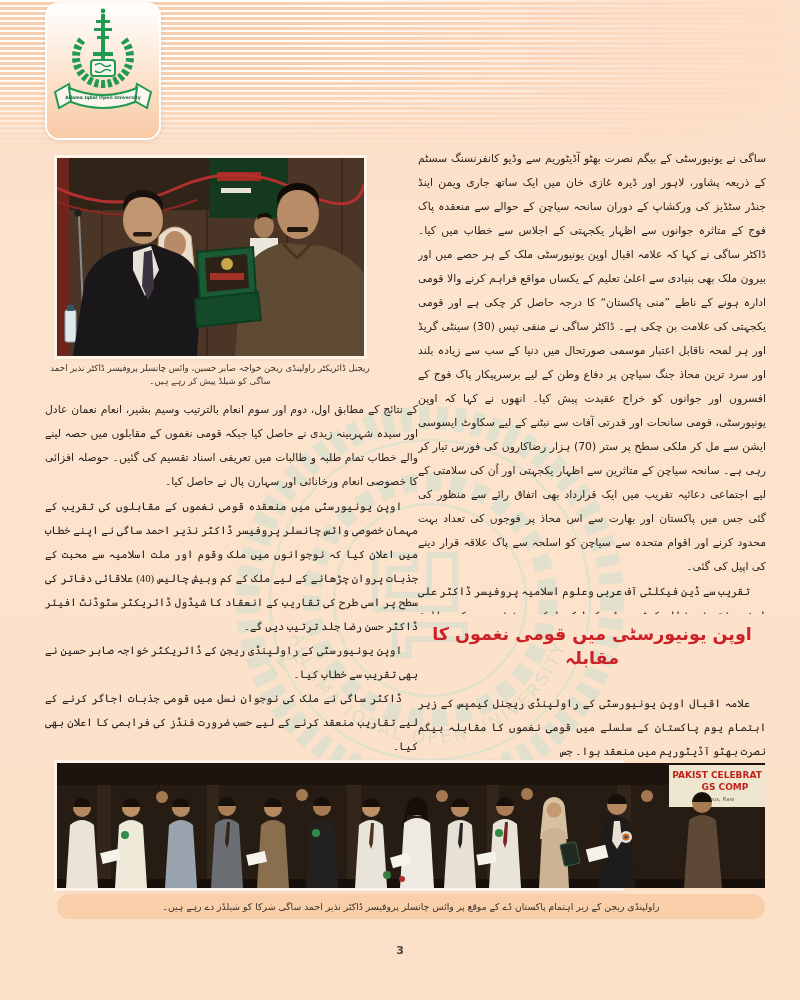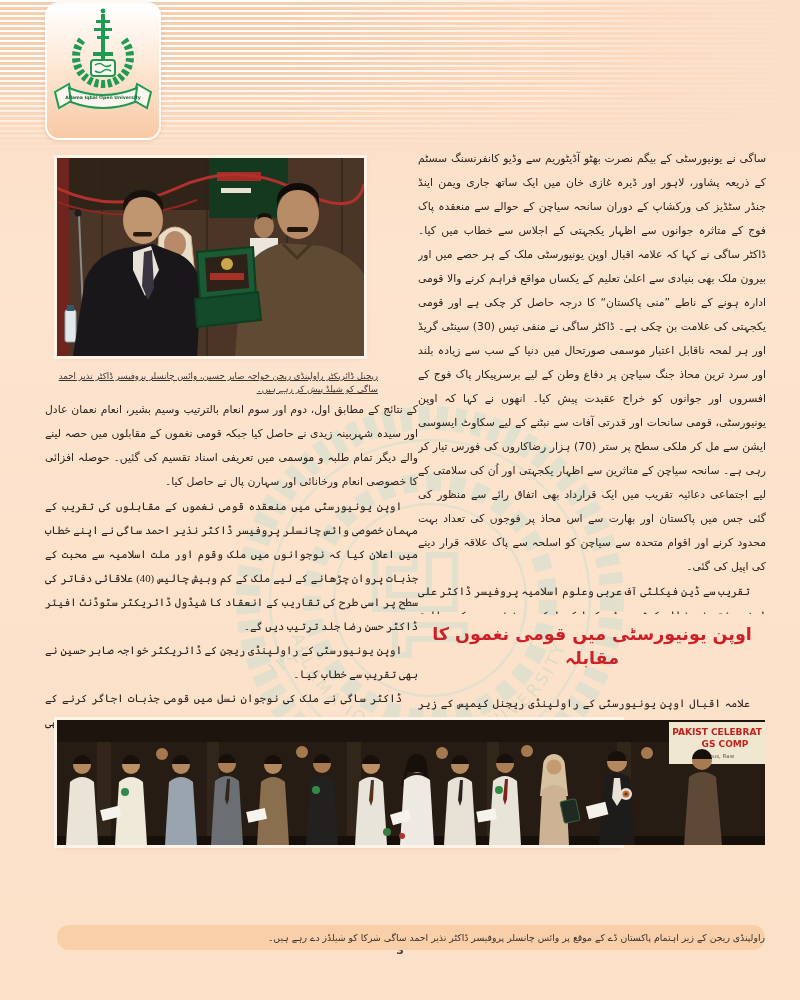--- a/index.html
+++ b/index.html
@@ -16,27 +16,27 @@
   
   .logo-panel{position:absolute;left:45px;top:2px;width:112px;height:134px;border-radius:14px;
         background:linear-gradient(180deg,#ffffff 0%,#fde8d6 45%,#f8c9a4 100%);
         border:2px solid rgba(255,255,255,.9);box-shadow:0 1px 4px rgba(180,120,80,.25);}
   .logo-panel svg{display:block;margin:4px auto 0;}
   
   .watermark{position:absolute;left:225px;top:395px;z-index:1;opacity:.5;}
   
   .photo{position:absolute;z-index:3;box-shadow:0 0 0 3px #fdf3e7,0 1px 5px rgba(150,90,50,.35);}
   .photo-top{left:57px;top:158px;width:307px;height:198px;}
-  .photo-bottom{left:57px;top:720px;width:564px;height:125px;}
+  .photo-bottom{left:57px;top:763px;width:564px;height:125px;}
   .photo svg{display:block;}
   
-  .caption-top{position:absolute;left:42px;top:370px;width:336px;z-index:3;direction:rtl;
-        font-size:8.6px;line-height:13px;color:#3a322c;text-decoration:underline;}
-  .caption-bar{position:absolute;left:57px;top:925px;width:708px;height:25px;z-index:3;
-        background:#f8cfa8;border-radius:12px;direction:rtl;
+  .caption-top{position:absolute;left:42px;top:362px;width:336px;z-index:3;direction:rtl;
+        text-align:center;font-size:8.6px;line-height:13px;color:#3a322c;}
+  .caption-bar{position:absolute;left:57px;top:894px;width:708px;height:25px;z-index:3;
+        background:#f8cfa8;border-radius:12px;direction:rtl;text-align:center;
         font-size:9.3px;line-height:25px;color:#38302a;}
   
   .col{position:absolute;z-index:2;direction:rtl;text-align:justify;
         font-size:10.8px;line-height:24px;color:#2b241f;}
   .col p{margin:0;}
   .col p.indent{text-indent:16px;font-family:Liberation Serif, serif;}
   .col-right{left:418px;top:147px;width:348px;height:616px;display:flex;flex-direction:column;justify-content:center;}
   .para-flow{flex:1 1 auto;overflow:hidden;}
   .headline{flex:0 0 auto;margin:8px 0 21px;font-size:17.5px;font-weight:bold;color:#cb2127;
         text-align:center;letter-spacing:.5px;}
@@ -169,21 +169,21 @@
   <div class="col col-right">
     <div class="para-flow">
       <p>ساگی نے یونیورسٹی کے بیگم نصرت بھٹو آڈیٹوریم سے وڈیو کانفرنسنگ سسٹم کے ذریعہ پشاور، لاہور اور ڈیرہ غازی خان میں ایک ساتھ جاری ویمن اینڈ جنڈر سٹڈیز کی ورکشاپ کے دوران سانحہ سیاچن کے حوالے سے منعقدہ پاک فوج کے متاثرہ جوانوں سے اظہار یکجہتی کے اجلاس سے خطاب میں کیا۔ ڈاکٹر ساگی نے کہا کہ علامہ اقبال اوپن یونیورسٹی ملک کے ہر حصے میں اور بیرون ملک بھی بنیادی سے اعلیٰ تعلیم کے یکساں مواقع فراہم کرنے والا قومی ادارہ ہونے کے ناطے ”منی پاکستان“ کا درجہ حاصل کر چکی ہے اور قومی یکجہتی کی علامت بن چکی ہے۔ ڈاکٹر ساگی نے منفی تیس (30) سینٹی گریڈ اور ہر لمحہ ناقابل اعتبار موسمی صورتحال میں دنیا کے سب سے زیادہ بلند اور سرد ترین محاذ جنگ سیاچن پر دفاع وطن کے لیے برسرپیکار پاک فوج کے افسروں اور جوانوں کو خراج عقیدت پیش کیا۔ انھوں نے کہا کہ اوپن یونیورسٹی، قومی سانحات اور قدرتی آفات سے نبٹنے کے لیے سکاوٹ ایسوسی ایشن سے مل کر ملکی سطح پر ستر (70) ہزار رضاکاروں کی فورس تیار کر رہی ہے۔ سانحہ سیاچن کے متاثرین سے اظہار یکجہتی اور اُن کی سلامتی کے لیے اجتماعی دعائیہ تقریب میں ایک قرارداد بھی اتفاق رائے سے منظور کی گئی جس میں پاکستان اور بھارت سے اس محاذ پر فوجوں کی تعداد بہت محدود کرنے اور اقوام متحدہ سے سیاچن کو اسلحہ سے پاک علاقہ قرار دینے کی اپیل کی گئی۔</p>
       <p class="indent">تقریب سے ڈین فیکلٹی آف عربی وعلوم اسلامیہ پروفیسر ڈاکٹر علی اصغر چشتی نے خطاب کرتے ہوئے کہا کہ ایک حدیث نبویؐ کے مطابق کسی بھی اسلامی مملکت کی حفاظت کے لیے محض ایک رات جاگ کر ڈیوٹی دینے والے کو دنیا و مافیہا کی تمام دولت سے زیادہ اجر و ثواب عطا فرمایا جائے گا۔</p>
     </div>
     <h2 class="headline">اوپن یونیورسٹی میں قومی نغموں کا مقابلہ</h2>
     <p class="indent">علامہ اقبال اوپن یونیورسٹی کے راولپنڈی ریجنل کیمپس کے زیر اہتمام یوم پاکستان کے سلسلے میں قومی نغموں کا مقابلہ بیگم نصرت بھٹو آڈیٹوریم میں منعقد ہوا۔ جس</p>
   </div>
 
   <div class="col col-left">
-    <p>کے نتائج کے مطابق اول، دوم اور سوم انعام بالترتیب وسیم بشیر، انعام نعمان عادل اور سیدہ شہربینہ زیدی نے حاصل کیا جبکہ قومی نغموں کے مقابلوں میں حصہ لینے والے دیگر تمام طلبہ و موسمی میں تعریفی اسناد تقسیم کی گئیں۔ حوصلہ افزائی کا خصوصی انعام ورخانائی اور سہارن پال نے حاصل کیا۔</p>
+    <p>کے نتائج کے مطابق اول، دوم اور سوم انعام بالترتیب وسیم بشیر، انعام نعمان عادل اور سیدہ شہربینہ زیدی نے حاصل کیا جبکہ قومی نغموں کے مقابلوں میں حصہ لینے والے خطاب تمام طلبہ و طالبات میں تعریفی اسناد تقسیم کی گئیں۔ حوصلہ افزائی کا خصوصی انعام ورخانائی اور سہارن پال نے حاصل کیا۔</p>
     <p class="indent">اوپن یونیورسٹی میں منعقدہ قومی نغموں کے مقابلوں کی تقریب کے مہمان خصوصی وائس چانسلر پروفیسر ڈاکٹر نذیر احمد ساگی نے اپنے خطاب میں اعلان کیا کہ نوجوانوں میں ملک وقوم اور ملت اسلامیہ سے محبت کے جذبات پروان چڑھانے کے لیے ملک کے کم وبیش چالیس (40) علاقائی دفاتر کی سطح پر اسی طرح کی تقاریب کے انعقاد کا شیڈول ڈائریکٹر سٹوڈنٹ افیئر ڈاکٹر حسن رضا جلد ترتیب دیں گے۔</p>
     <p class="indent">اوپن یونیورسٹی کے راولپنڈی ریجن کے ڈائریکٹر خواجہ صابر حسین نے بھی تقریب سے خطاب کیا۔</p>
     <p class="indent">ڈاکٹر ساگی نے ملک کی نوجوان نسل میں قومی جذبات اجاگر کرنے کے لیے تقاریب منعقد کرنے کے لیے حسب ضرورت فنڈز کی فراہمی کا اعلان بھی کیا۔</p>
   </div>
 
   <div class="photo photo-bottom">
     <svg width="708" height="125" viewBox="0 0 708 125">
       <rect width="708" height="125" fill="#261c13"></rect>
       <g fill="#32251a">
           <rect x="40" y="0" width="14" height="125"></rect>

